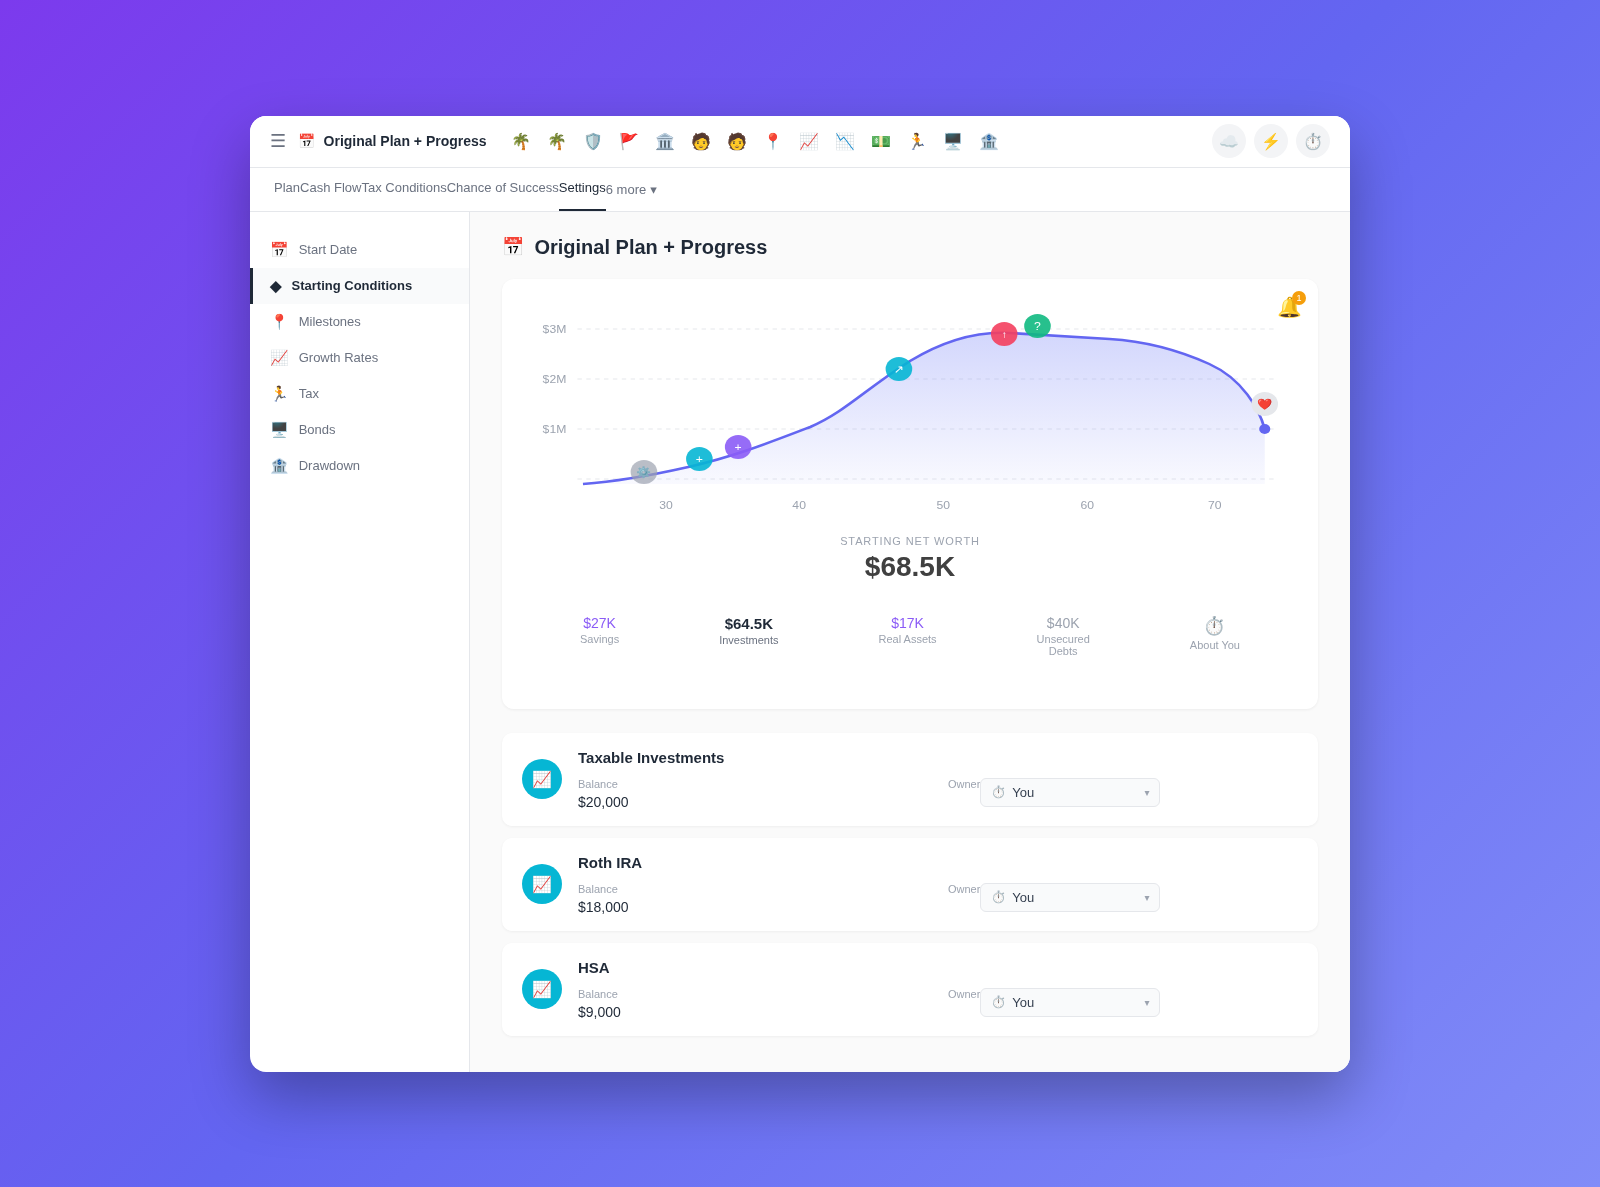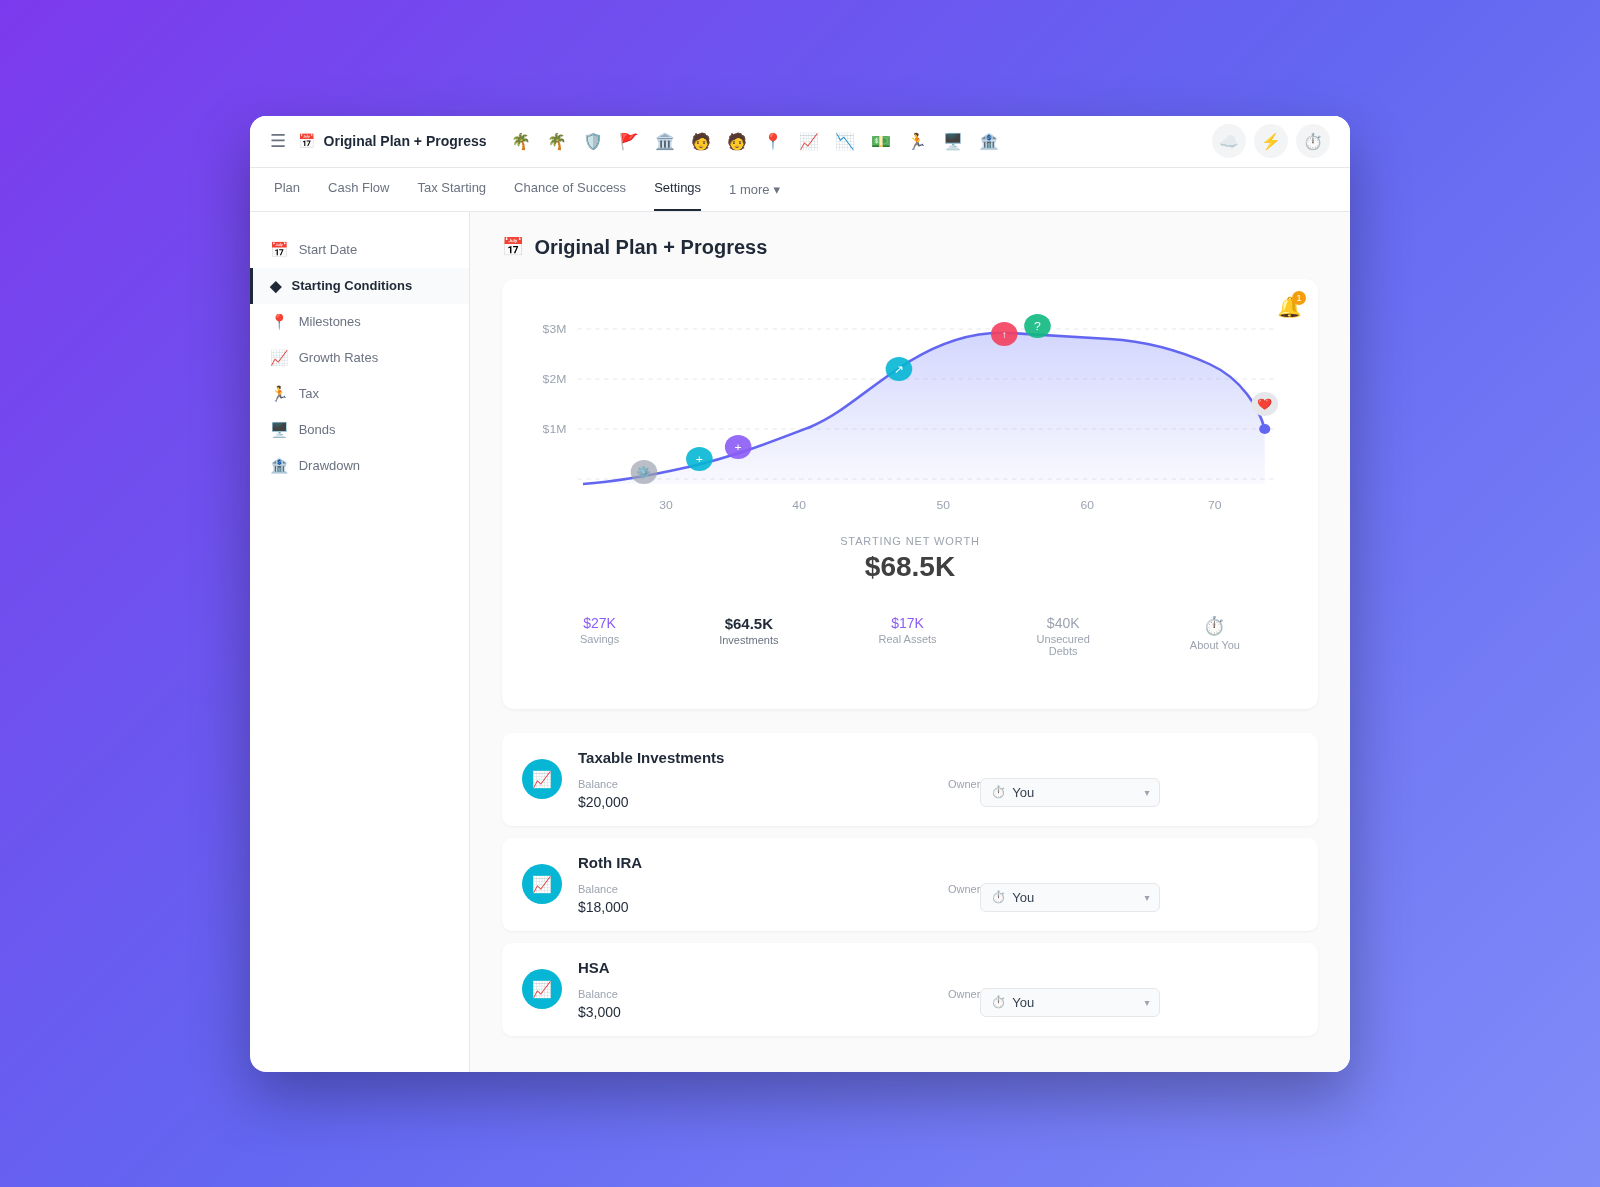--- a/index.html
+++ b/index.html
@@ -77,21 +77,20 @@
       cursor: pointer;
     }
     
     .tabs-bar {
       display: flex;
       align-items: center;
       padding: 0 24px;
       height: 44px;
       background: #fff;
       border-bottom: 1px solid #e5e7eb;
-      gap: 28px;
     }
     .tab {
       font-size: 13px;
       color: #6b7280;
       cursor: pointer;
       height: 100%;
       display: flex;
       align-items: center;
       border-bottom: 2px solid transparent;
       padding-bottom: 2px;
@@ -348,25 +347,25 @@
     <div class="header-right">
       <div class="header-right-btn">☁️</div>
       <div class="header-right-btn">⚡</div>
       <div class="header-right-btn">⏱️</div>
     </div>
   </div>
 
   <div class="tabs-bar">
     <div class="tab">Plan</div>
     <div class="tab">Cash Flow</div>
-    <div class="tab">Tax Starting</div>
+    <div class="tab">Tax Conditions</div>
     <div class="tab">Chance of Success</div>
     <div class="tab active">Settings</div>
     <div class="tab-dropdown">
-      <span>1 more</span>
+      <span>6 more</span>
       <span>▾</span>
     </div>
   </div>
 
   <div class="main-layout">
 
     <div class="sidebar">
       <div class="sidebar-item">
         <span class="sidebar-icon">📅</span>
         <span>Start Date</span>
@@ -542,21 +541,21 @@
           </div>
         </div>
 
         <div class="investment-item">
           <div class="inv-icon" style="background:#06b6d4">📈</div>
           <div style="flex:1">
             <div class="inv-name-title">HSA</div>
             <div class="inv-details">
               <div class="inv-field">
                 <div class="inv-field-label">Balance</div>
-                <div class="inv-field-value">$3,000</div>
+                <div class="inv-field-value">$9,000</div>
               </div>
               <div class="inv-owner-field">
                 <div class="inv-field-label">Owner</div>
                 <div class="inv-owner-dropdown">
                   <div class="inv-owner-inner">
                     <span class="owner-icon">⏱️</span>
                     <span>You</span>
                   </div>
                   <span class="dropdown-arrow">▾</span>
                 </div>

